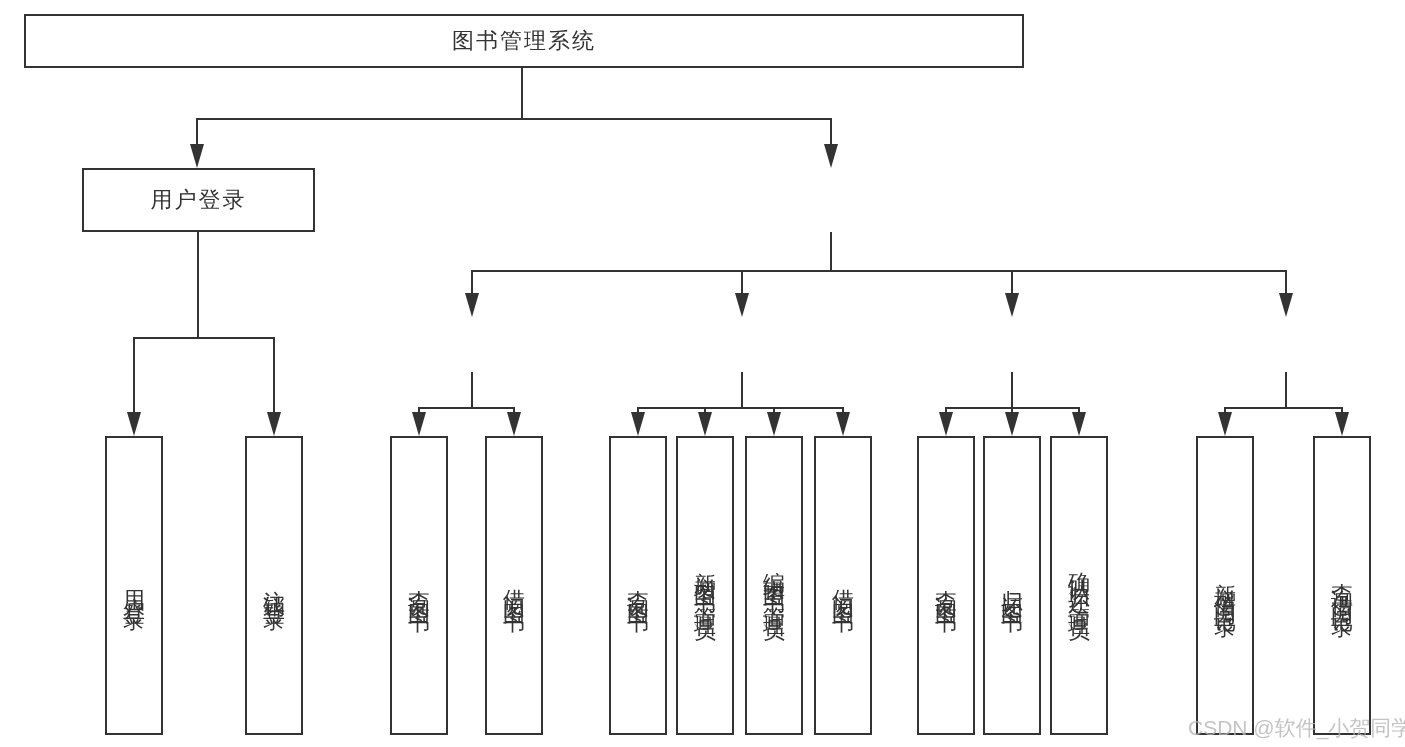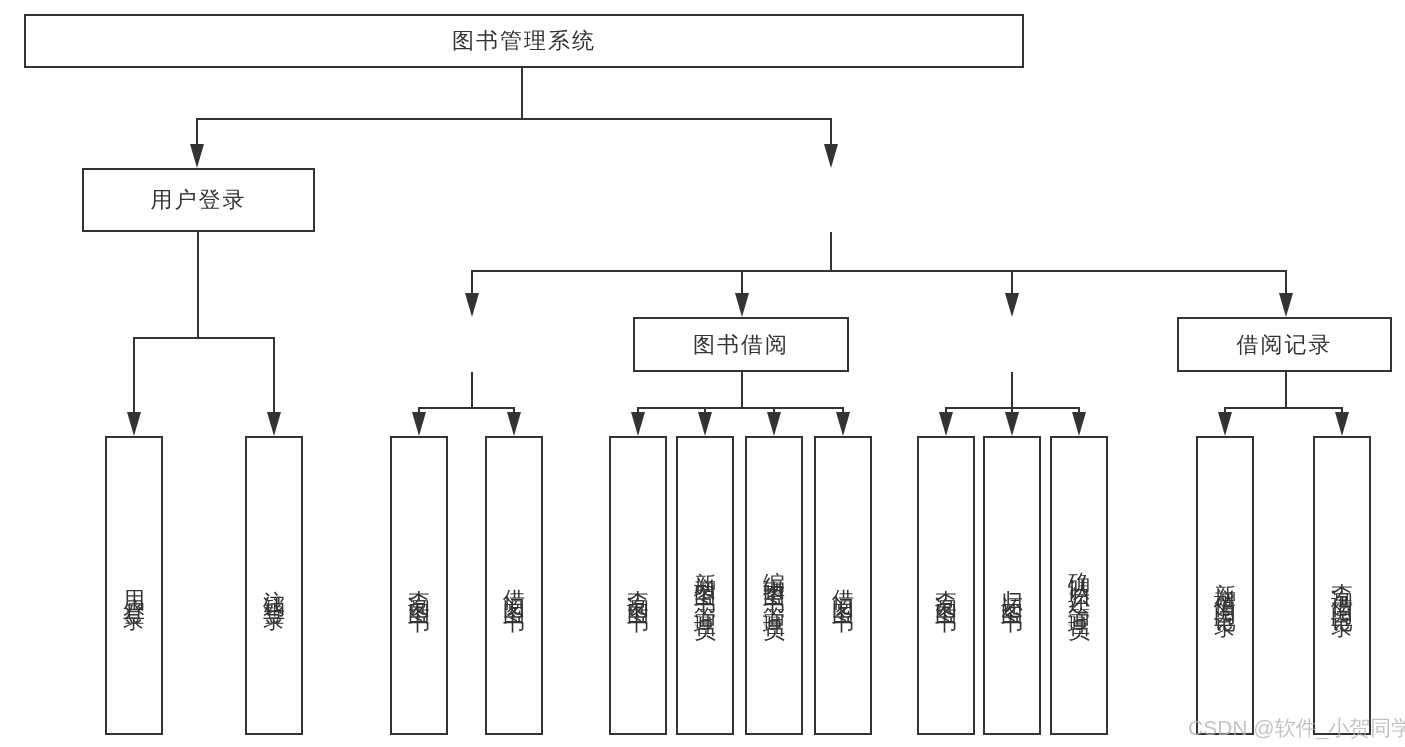--- a/index.html
+++ b/index.html
@@ -64,26 +64,20 @@
   <div class="hline" style="left:471px;top:270px;width:816px;"></div>
   <div class="vline" style="left:471px;top:270px;height:28px;"></div>
   <div class="arrow" style="left:465px;top:293px;"></div>
   <div class="vline" style="left:741px;top:270px;height:28px;"></div>
   <div class="arrow" style="left:735px;top:293px;"></div>
   <div class="vline" style="left:1011px;top:270px;height:28px;"></div>
   <div class="arrow" style="left:1005px;top:293px;"></div>
   <div class="vline" style="left:1285px;top:270px;height:28px;"></div>
   <div class="arrow" style="left:1279px;top:293px;"></div>
 
-  <div class="box" style="left:633px;top:317px;width:216px;height:55px;">
-    <span class="lbl">图书借阅</span>
-  </div>
-  <div class="box" style="left:1177px;top:317px;width:215px;height:55px;">
-    <span class="lbl">借阅记录</span>
-  </div>
 
   <div class="vline" style="left:471px;top:372px;height:37px;"></div>
   <div class="hline" style="left:418px;top:407px;width:97px;"></div>
   <div class="vline" style="left:418px;top:407px;height:10px;"></div>
   <div class="arrow" style="left:412px;top:412px;"></div>
   <div class="vline" style="left:513px;top:407px;height:10px;"></div>
   <div class="arrow" style="left:507px;top:412px;"></div>
 
   <div class="vline" style="left:741px;top:372px;height:37px;"></div>
   <div class="hline" style="left:637px;top:407px;width:207px;"></div>

